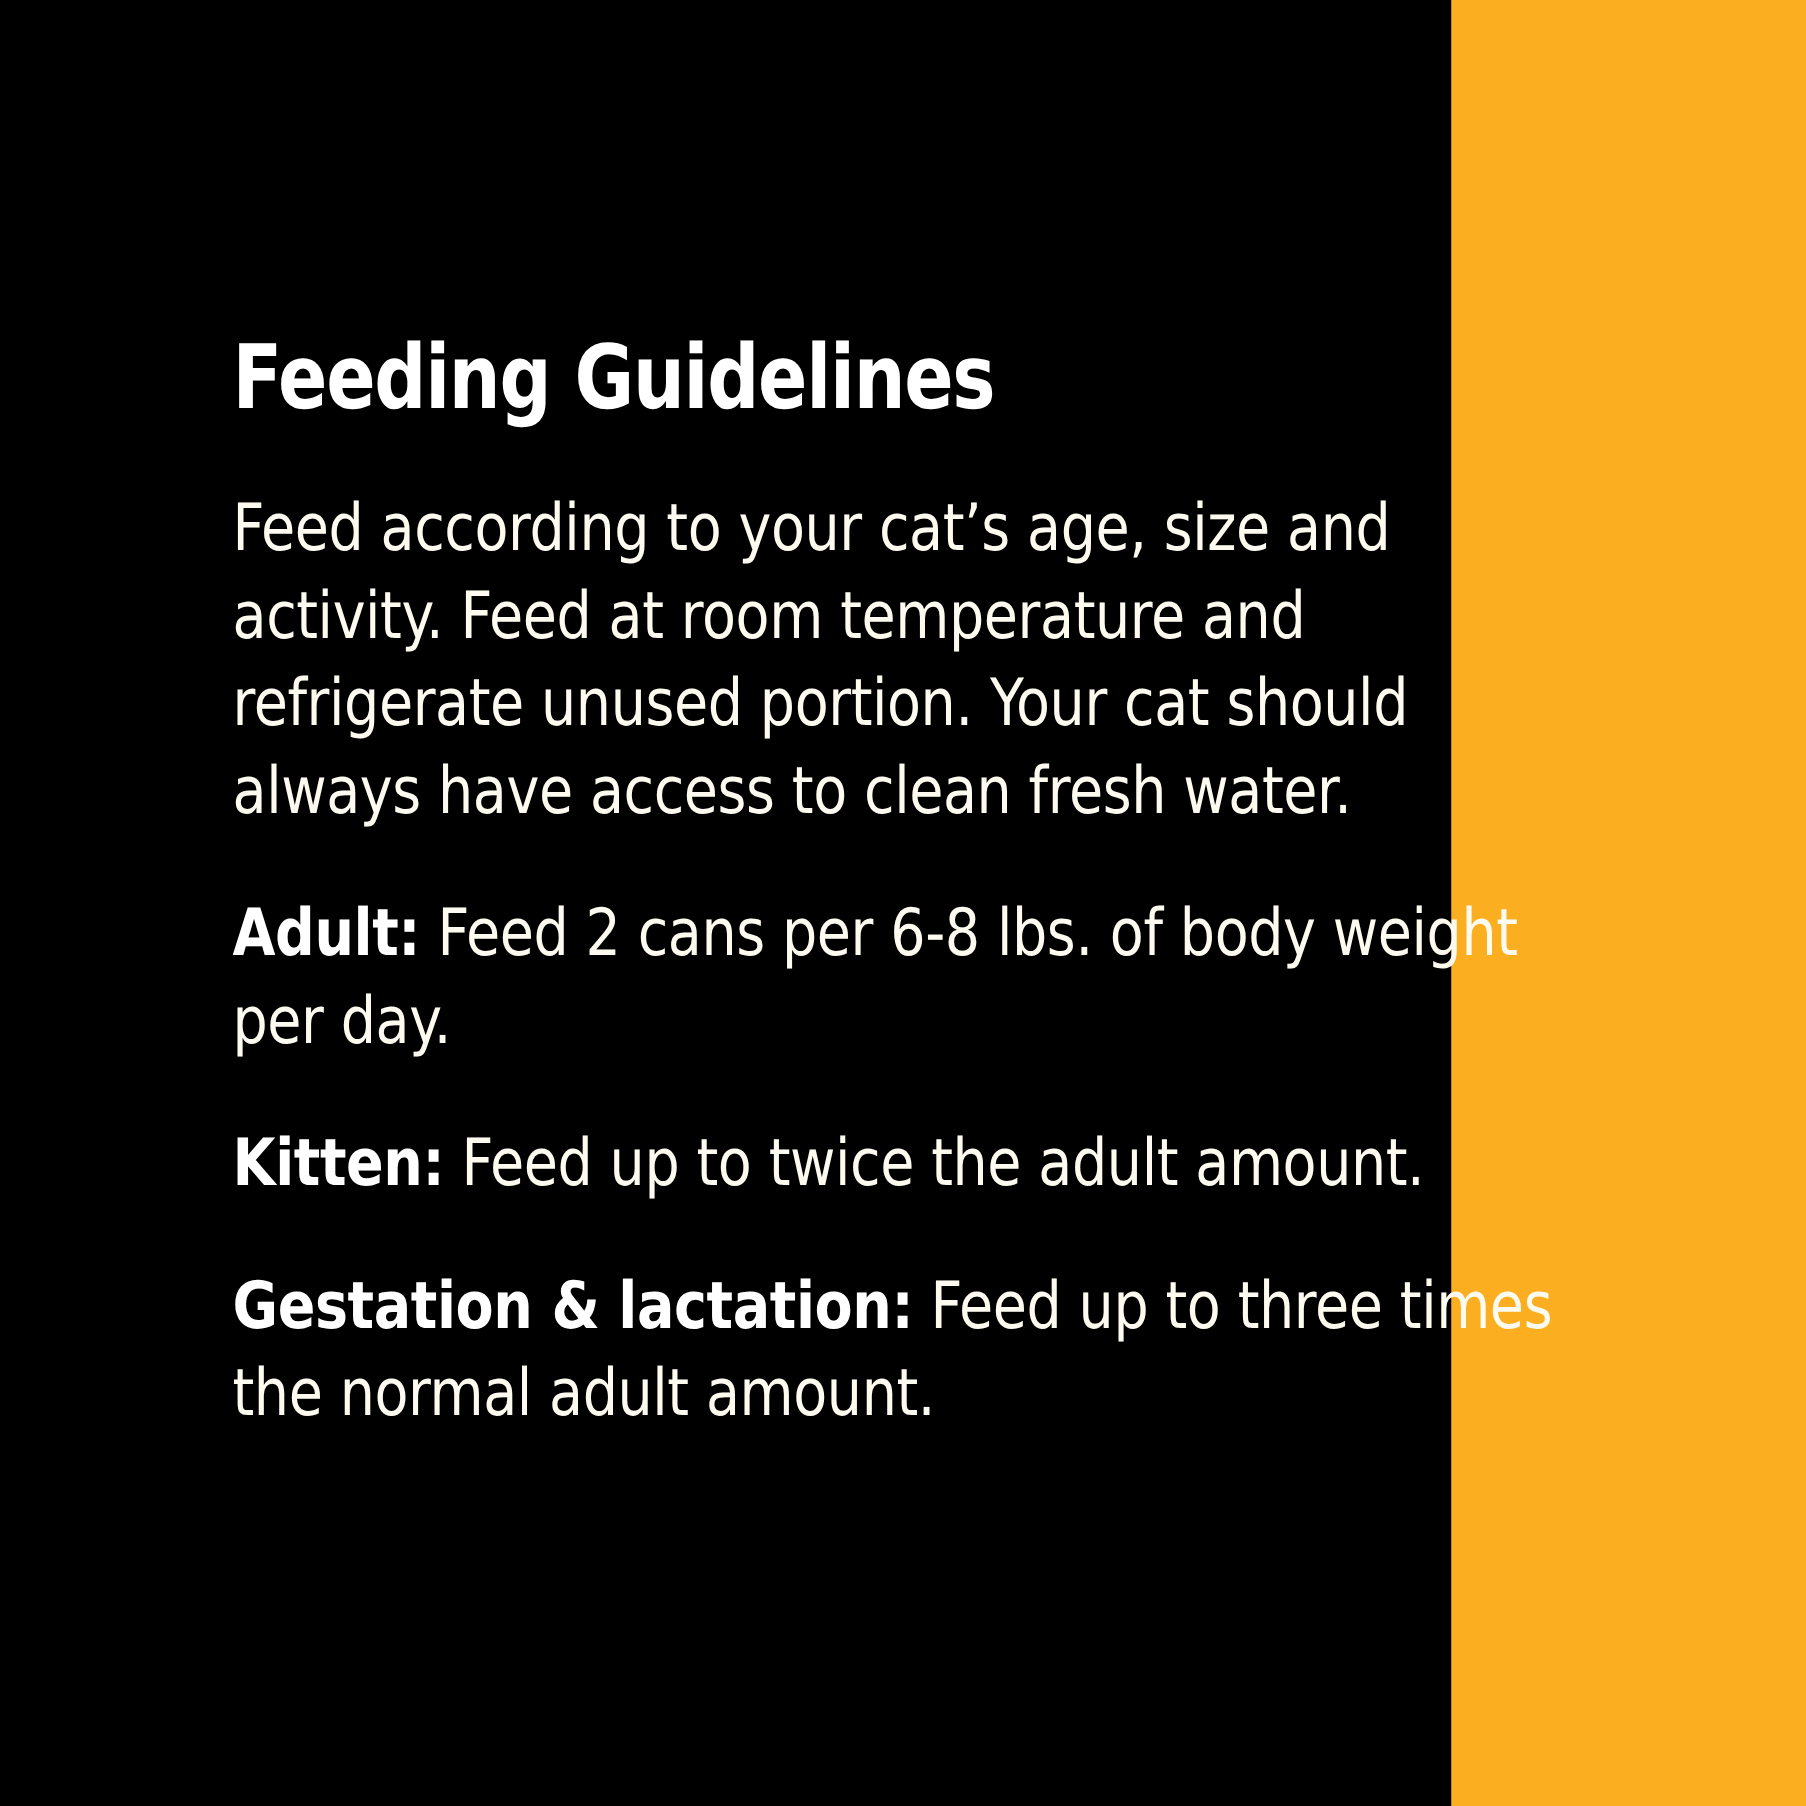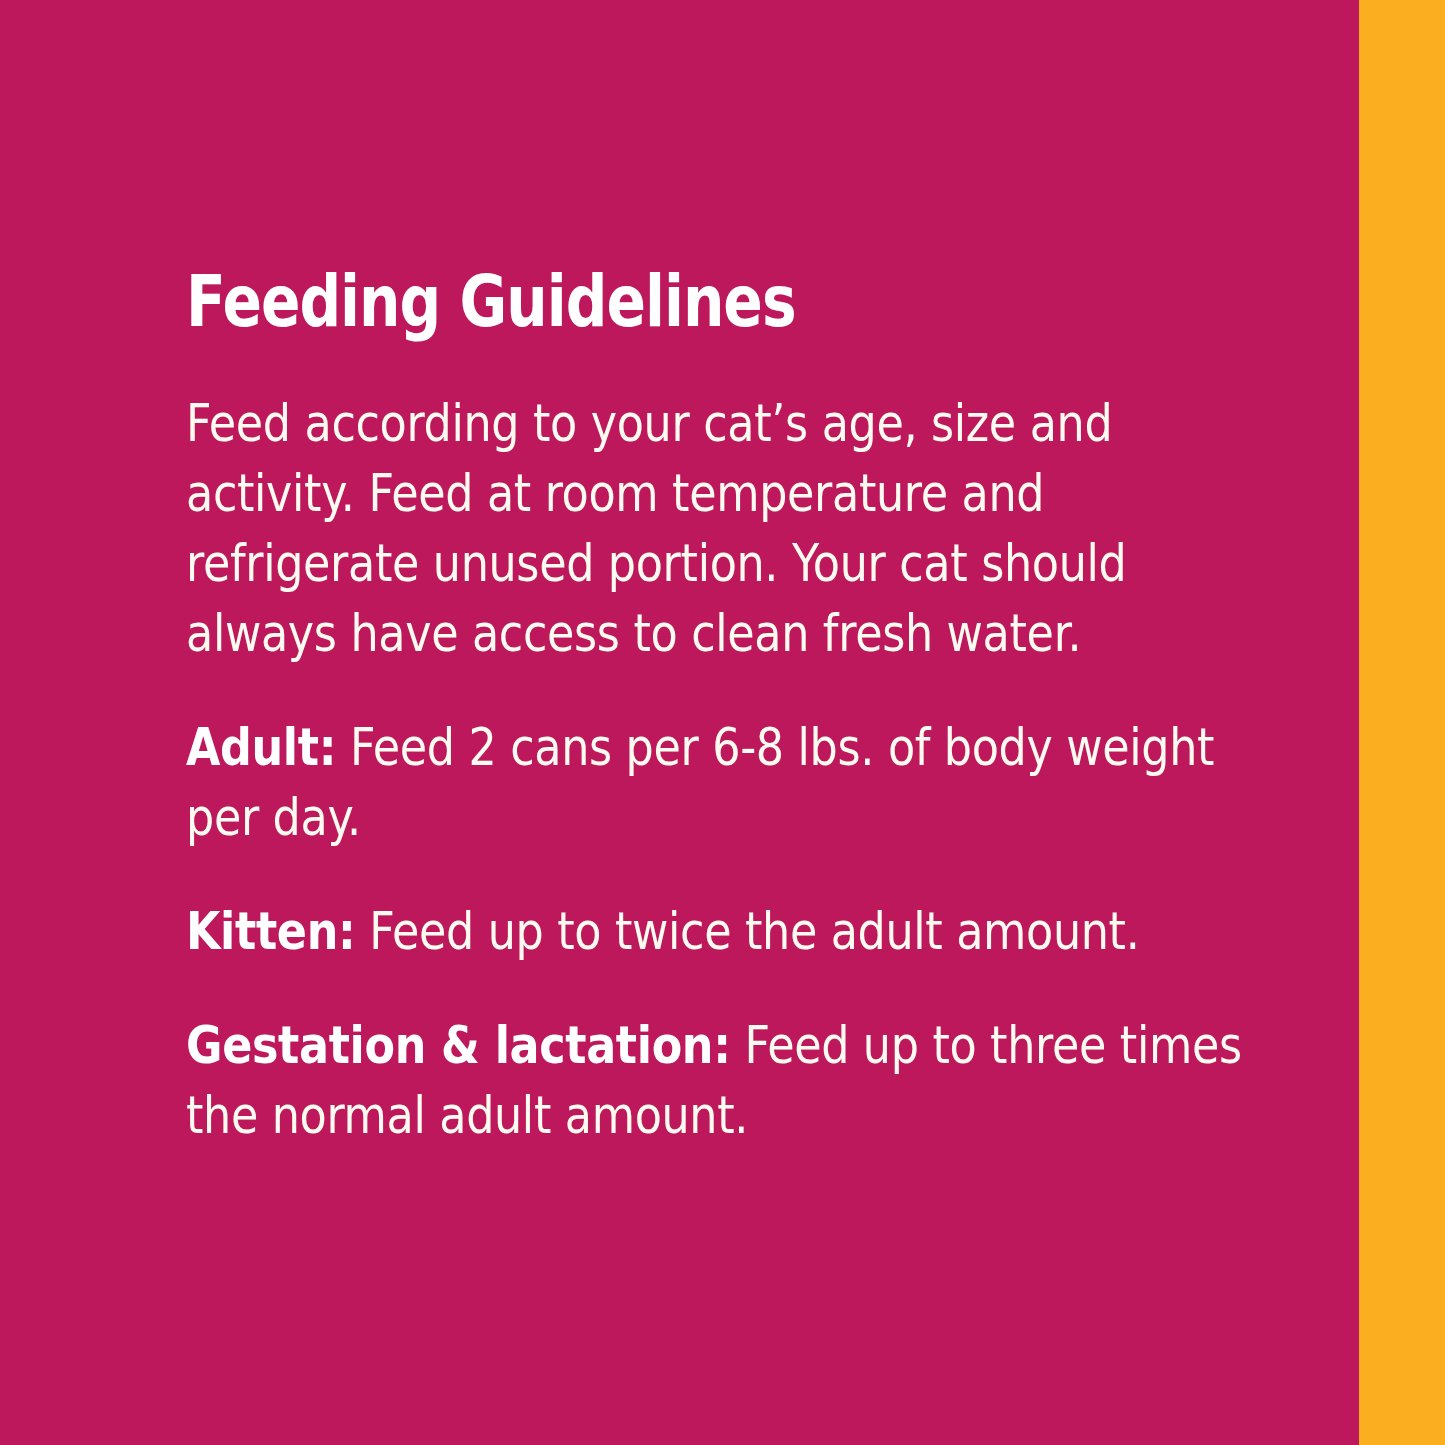--- a/index.html
+++ b/index.html
@@ -11,23 +11,23 @@
     height: 1445px;
     background: #FBAE20;
     font-family: "Liberation Sans", sans-serif;
     overflow: hidden;
   }
 
   .panel {
     position: absolute;
     left: 0;
     top: 0;
-    width: 1359px;
+    width: 1161px;
     height: 1445px;
-    background: #be185d;
+    background: #000000;
   }
 
   .content {
     position: absolute;
     left: 186px;
     top: 258px;
     width: 1092px;
   }
 
   .heading {

